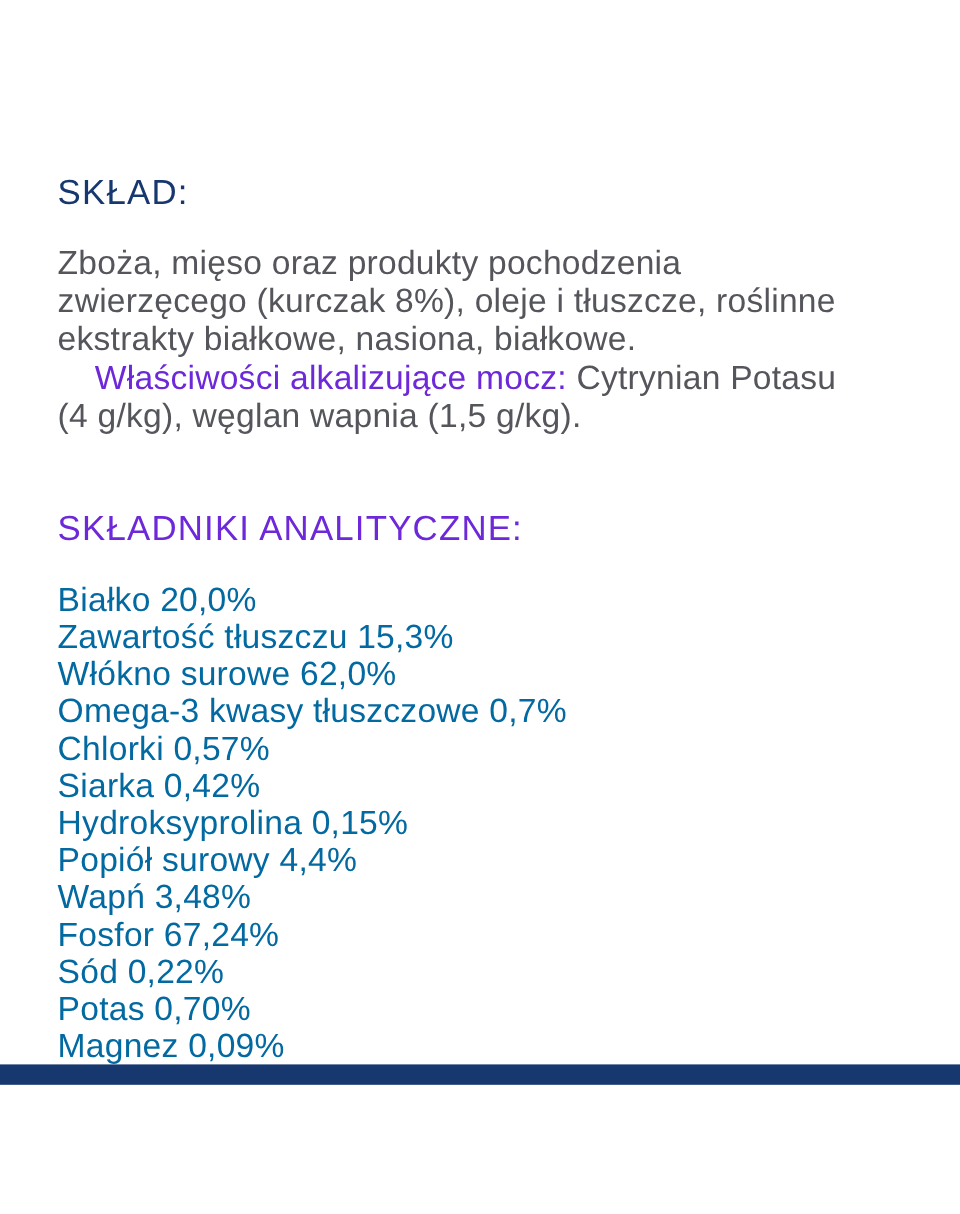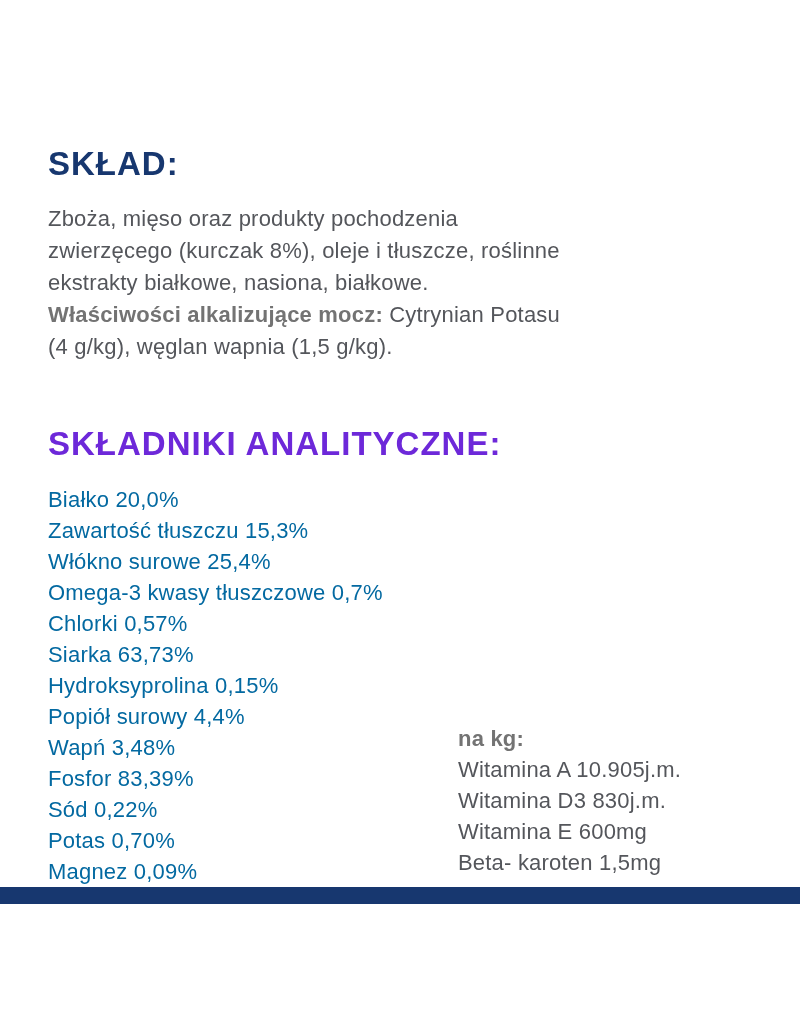--- a/index.html
+++ b/index.html
@@ -12,48 +12,49 @@
     width: 800px;
     height: 1012px;
     background: #ffffff;
     overflow: hidden;
     font-family: "Liberation Sans", sans-serif;
   }
   .section-heading {
     position: absolute;
     left: 48px;
     margin: 0;
-    font-size: 33px;
-    font-weight: bold;
+    font-size: 29px;
+    font-weight: normal;
     letter-spacing: 1px;
     color: #17376f;
     line-height: 1.1;
   }
   #heading-sklad { top: 146px; }
   #heading-analityczne { top: 426px; }
 
   .body-text {
     color: #54565b;
-    font-size: 22px;
+    font-size: 28px;
     letter-spacing: 0.2px;
   }
   .composition-text {
     position: absolute;
     left: 48px;
     top: 203px;
     width: 720px;
   }
   .composition-text .text-line {
     line-height: 32px;
     white-space: nowrap;
   }
   .composition-text strong,
   .per-kg-label {
-    font-weight: bold;
-    color: #737373;
+    font-weight: normal;
+    color: #6d28d9;
+    margin-left: 31px;
   }
   .analytical-list {
     position: absolute;
     left: 48px;
     top: 484px;
   }
   .analytical-list .text-line {
     line-height: 31px;
     white-space: nowrap;
   }
@@ -90,38 +91,29 @@
       <div class="text-line">ekstrakty białkowe, nasiona, białkowe.</div>
       <div class="text-line"><strong>Właściwości alkalizujące mocz:</strong> Cytrynian Potasu</div>
       <div class="text-line">(4 g/kg), węglan wapnia (1,5 g/kg).</div>
     </div>
 
   <h2 class="section-heading" id="heading-analityczne" style="color: #6d28d9;">SKŁADNIKI ANALITYCZNE:</h2>
 
   <div class="analytical-list body-text" style="color: #0369a1;">
       <div class="text-line">Białko 20,0%</div>
       <div class="text-line">Zawartość tłuszczu 15,3%</div>
-      <div class="text-line">Włókno surowe 25,4%</div>
+      <div class="text-line">Włókno surowe 62,0%</div>
       <div class="text-line">Omega-3 kwasy tłuszczowe 0,7%</div>
       <div class="text-line">Chlorki 0,57%</div>
-      <div class="text-line">Siarka 63,73%</div>
+      <div class="text-line">Siarka 0,42%</div>
       <div class="text-line">Hydroksyprolina 0,15%</div>
       <div class="text-line">Popiół surowy 4,4%</div>
       <div class="text-line">Wapń 3,48%</div>
-      <div class="text-line">Fosfor 83,39%</div>
+      <div class="text-line">Fosfor 67,24%</div>
       <div class="text-line">Sód 0,22%</div>
       <div class="text-line">Potas 0,70%</div>
       <div class="text-line">Magnez 0,09%</div>
     </div>
 
-  <div class="per-kg-column body-text" style="color: rgb(84, 86, 91);">
-    <div class="per-kg-label">na kg:</div>
-    <div>
-        <div class="text-line">Witamina A 10.905j.m.</div>
-        <div class="text-line">Witamina D3 830j.m.</div>
-        <div class="text-line">Witamina E 600mg</div>
-        <div class="text-line">Beta- karoten 1,5mg</div>
-      </div>
-  </div>
 
   <div class="footer-bar" style="background: rgb(23, 55, 111);"></div>
 
 </div>
 
 </body></html>

